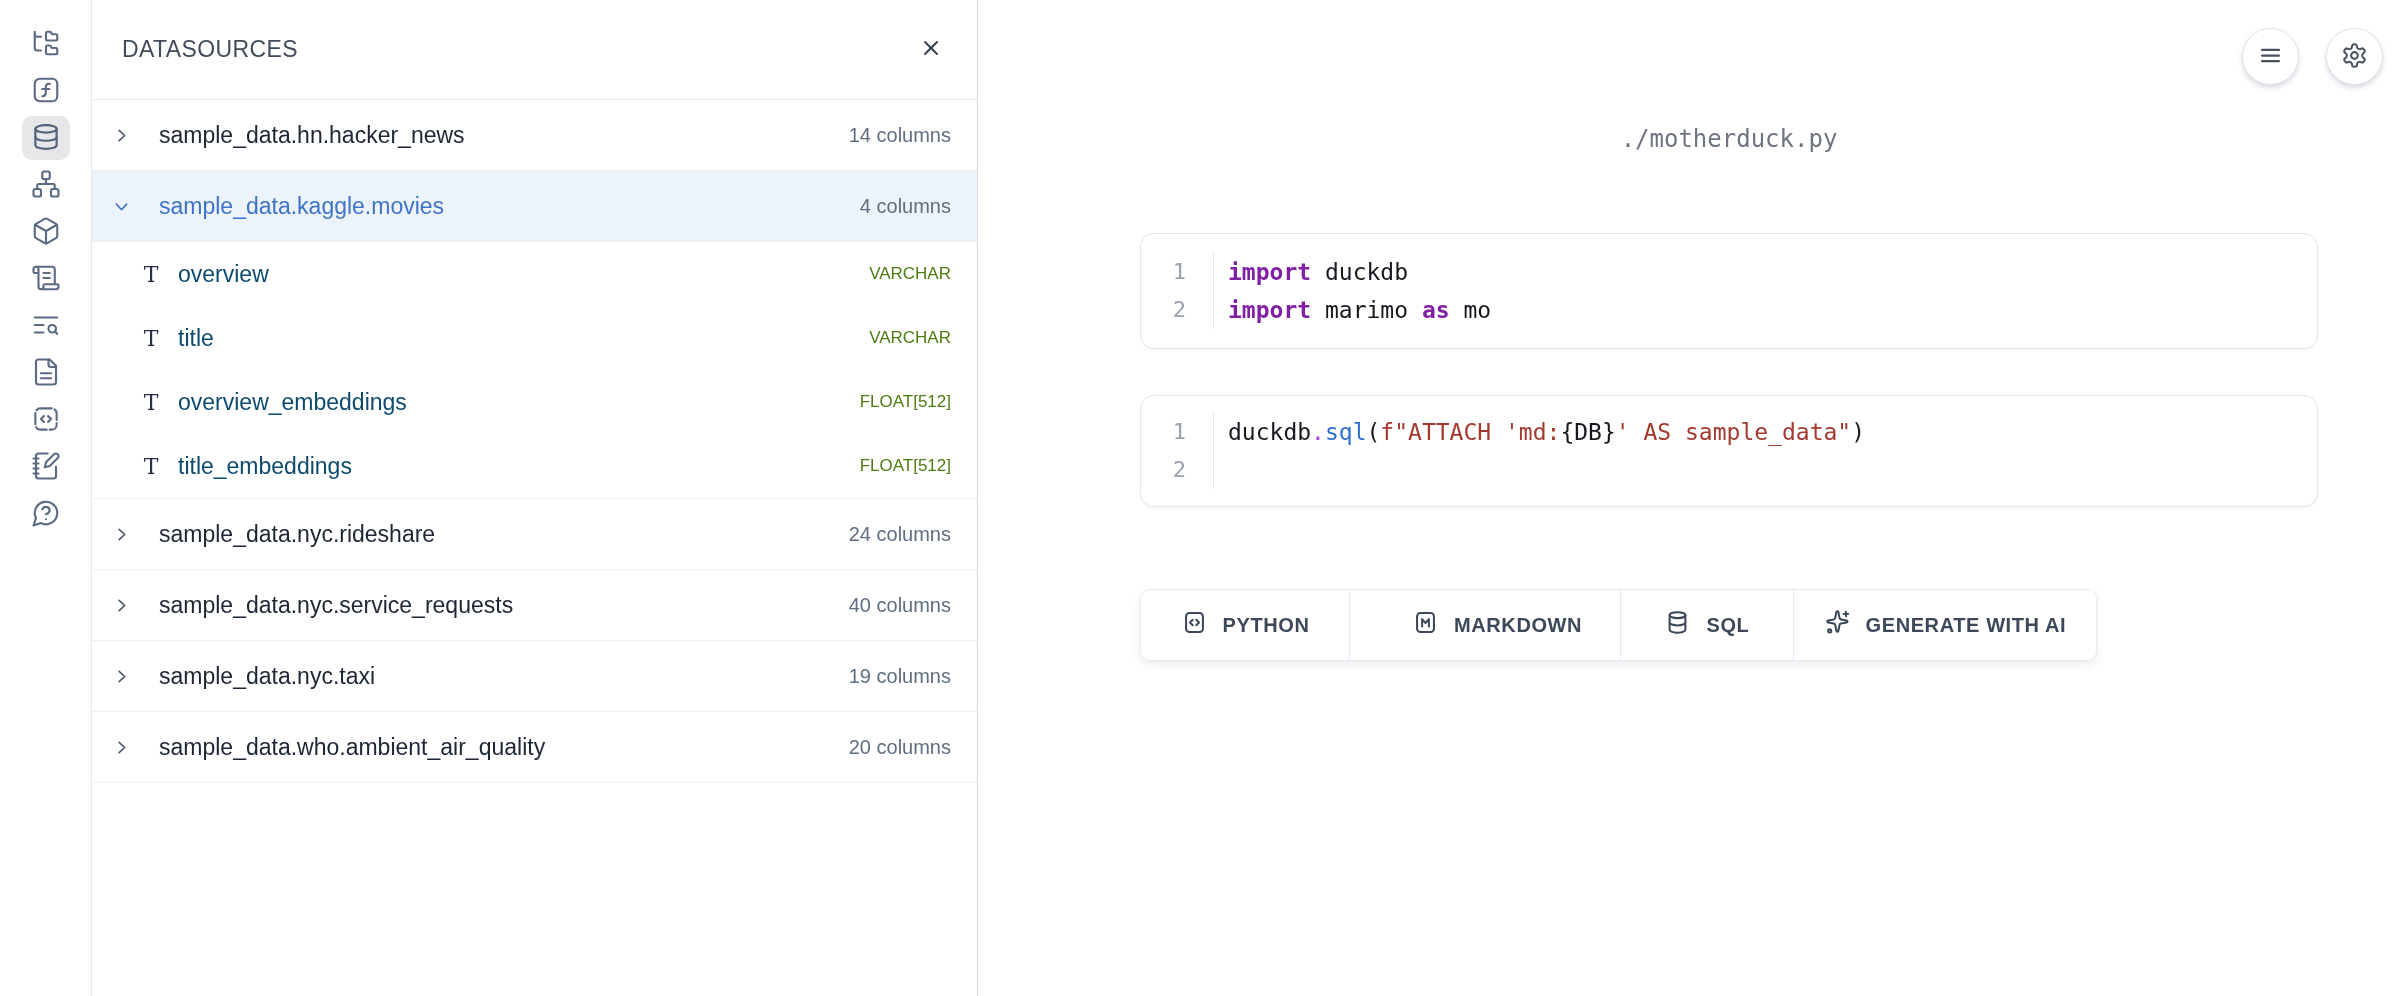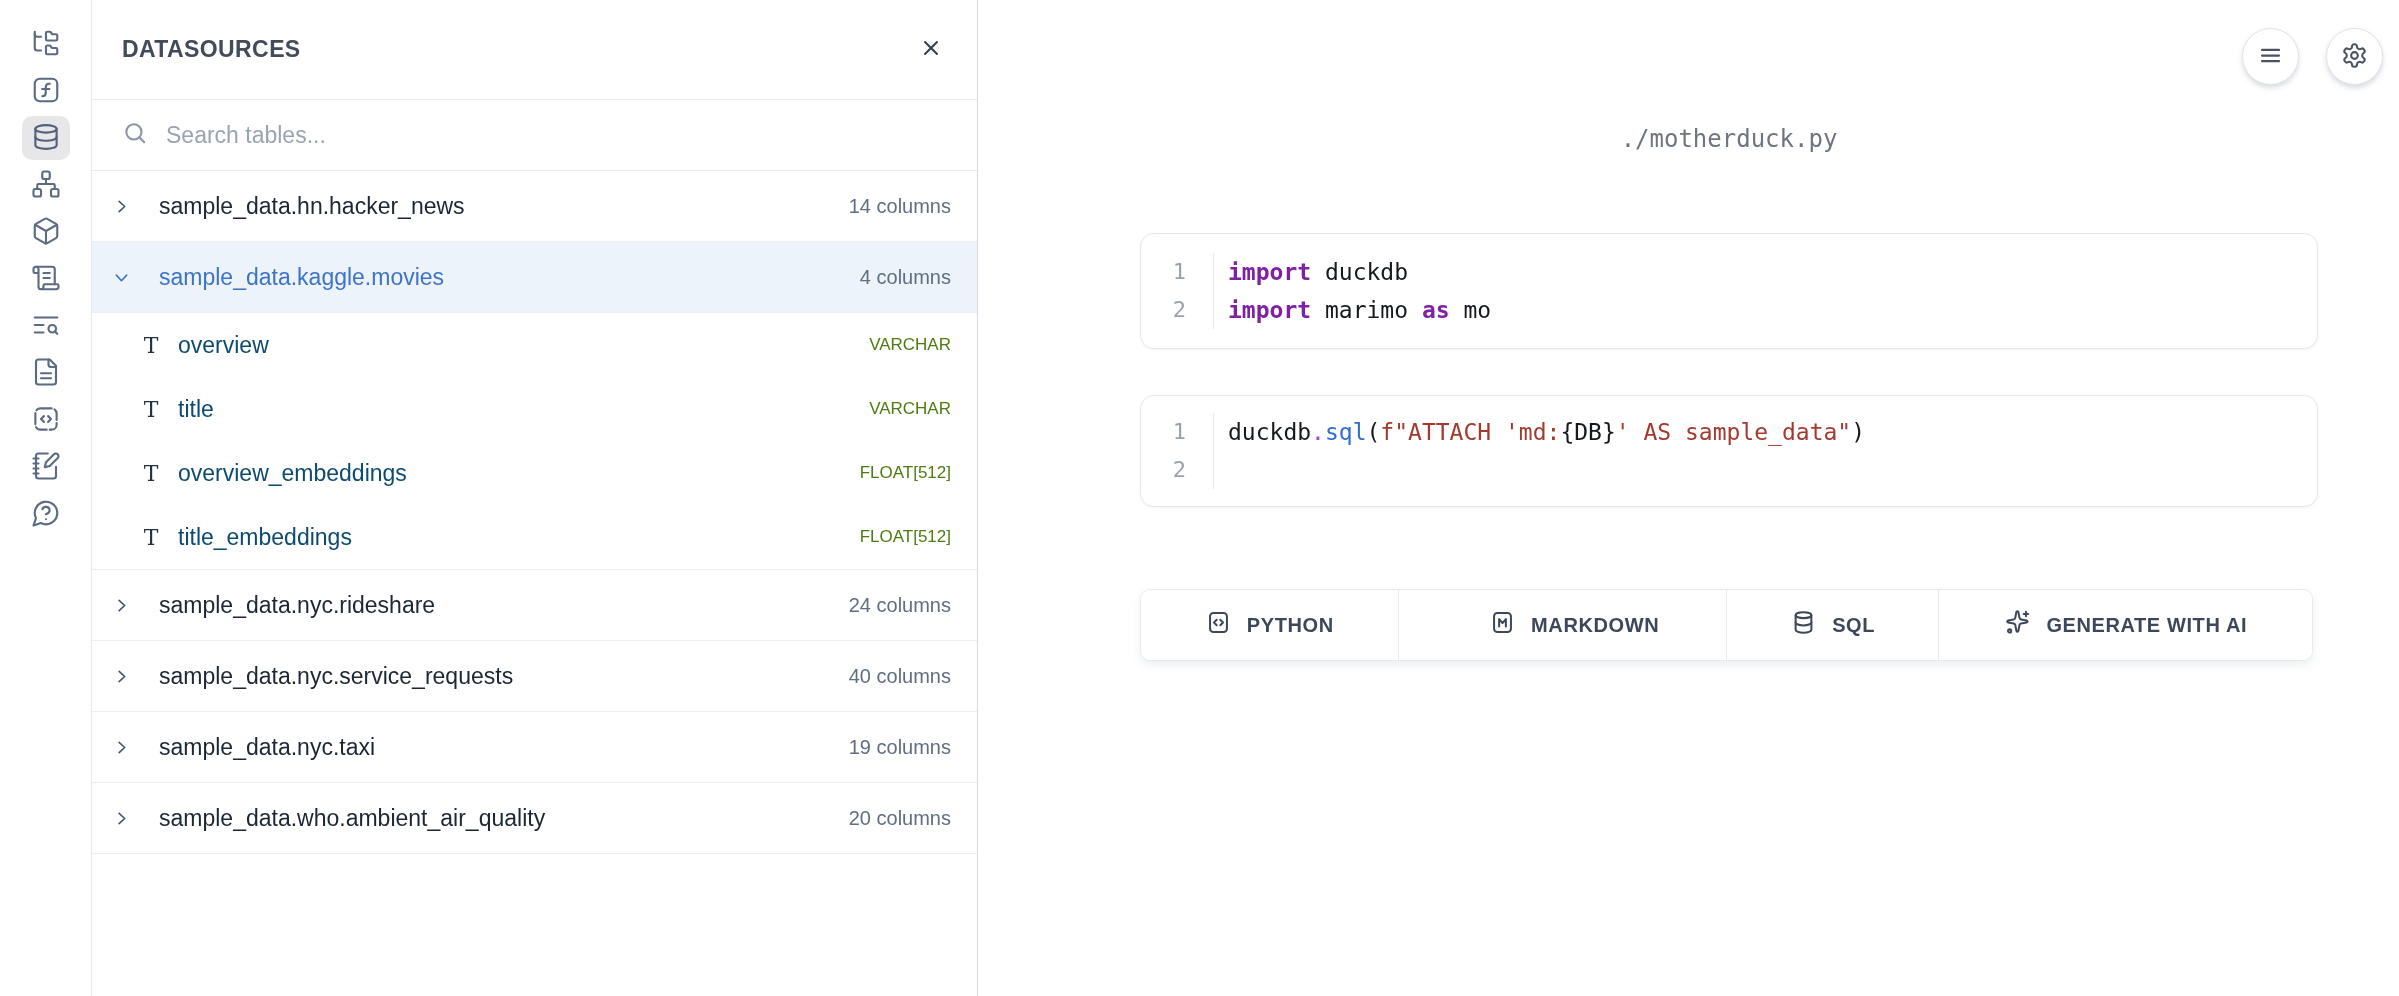--- a/index.html
+++ b/index.html
@@ -23,21 +23,21 @@
 
   
   .panel{
     position:absolute; left:92px; top:0; width:886px; height:996px;
     background:#fff; border-right:1px solid #d7dade; display:flex; flex-direction:column;
   }
   .panel-header{
     height:100px; flex:0 0 100px; display:flex; align-items:center;
     justify-content:space-between; padding:0 30px; border-bottom:1px solid #e8ebef;
   }
-  .panel-title{ font-size:23px; font-weight:700; color:#414b5a; letter-spacing:.4px; }
+  .panel-title{ font-size:23px; font-weight:400; color:#414b5a; letter-spacing:.4px; }
   .close-btn{ background:none; border:none; cursor:pointer; color:#333c49; display:flex; padding:4px; }
   .close-btn svg{ width:24px; height:24px; }
   .search-row{
     height:71px; flex:0 0 71px; display:flex; align-items:center;
     padding:0 30px; gap:18px; border-bottom:1px solid #e8ebef; color:#8a94a4;
   }
   .search-row svg{ width:26px; height:26px; flex:0 0 auto; }
   .search-input{
     border:none; outline:none; flex:1; font-size:23px; color:#1f2937;
     font-family:"Liberation Sans", sans-serif; background:transparent;
@@ -97,21 +97,21 @@
     height:38px; line-height:38px; white-space:pre;
     font-family:"DejaVu Sans Mono", monospace; font-size:23px; color:#15181d;
   }
   .tok-kw{ color:#8021a5; font-weight:bold; }
   .tok-op{ color:#ad43e0; }
   .tok-str{ color:#a4392e; }
   .tok-fn{ color:#2e6fd0; }
   .tok-pl{ color:#15181d; }
 
   .addbar{
-    position:absolute; left:161px; top:589px; width:1173px; height:72px; display:flex;
+    position:absolute; left:161px; top:589px; width:957px; height:72px; display:flex;
     background:#fff; border:1px solid #e7ebf0; border-radius:10px;
     box-shadow:0 4px 9px rgba(148,160,180,.18); overflow:hidden;
   }
   .add-btn{
     display:flex; align-items:center; justify-content:center; gap:15px;
     font-size:20px; font-weight:700; color:#3c4859; letter-spacing:.6px;
     background:#fff; border:none; cursor:pointer; font-family:"Liberation Sans", sans-serif;
   }
   .add-btn + .add-btn{ border-left:1px solid #e7ebf0; }
   .add-btn svg{ width:27px; height:27px; color:#3c4859; }
@@ -215,27 +215,20 @@
     <div class="panel-header">
       <span class="panel-title">DATASOURCES</span>
       <button class="close-btn">
         <span><svg viewBox="0 0 24 24" fill="none" stroke="currentColor" stroke-width="1.9" stroke-linecap="round">
               <path d="M6 6l12 12"></path>
               <path d="M18 6 6 18"></path>
             </svg></span>
       </button>
     </div>
 
-    <div class="search-row">
-      <span><svg viewBox="0 0 24 24" fill="none" stroke="currentColor" stroke-width="1.9" stroke-linecap="round">
-            <circle cx="11" cy="11" r="7"></circle>
-            <path d="m20.5 20.5-4.5-4.5"></path>
-          </svg></span>
-      <input class="search-input" type="text" placeholder="Search tables..." style="">
-    </div>
 
     <div class="tree">
 
       <div class="table-row">
         <span class="chev"><svg viewBox="0 0 24 24" fill="none" stroke="currentColor" stroke-width="2" stroke-linecap="round" stroke-linejoin="round">
               <path d="m9 5.5 7 6.5-7 6.5"></path>
             </svg></span>
         <span class="table-name">sample_data.hn.hacker_news</span>
         <span class="col-count">14 columns</span>
       </div>

